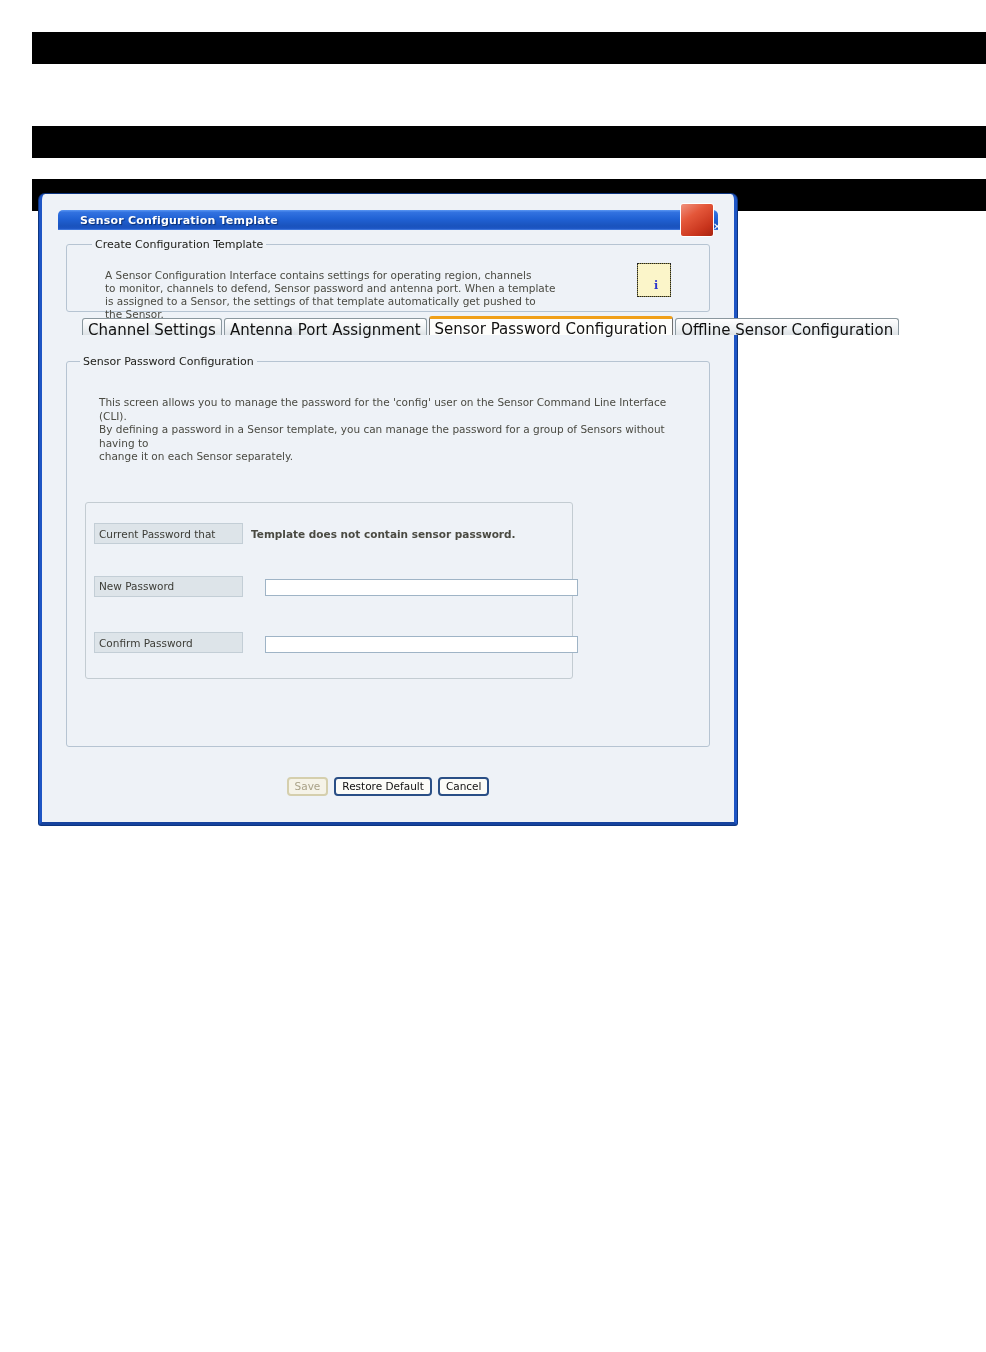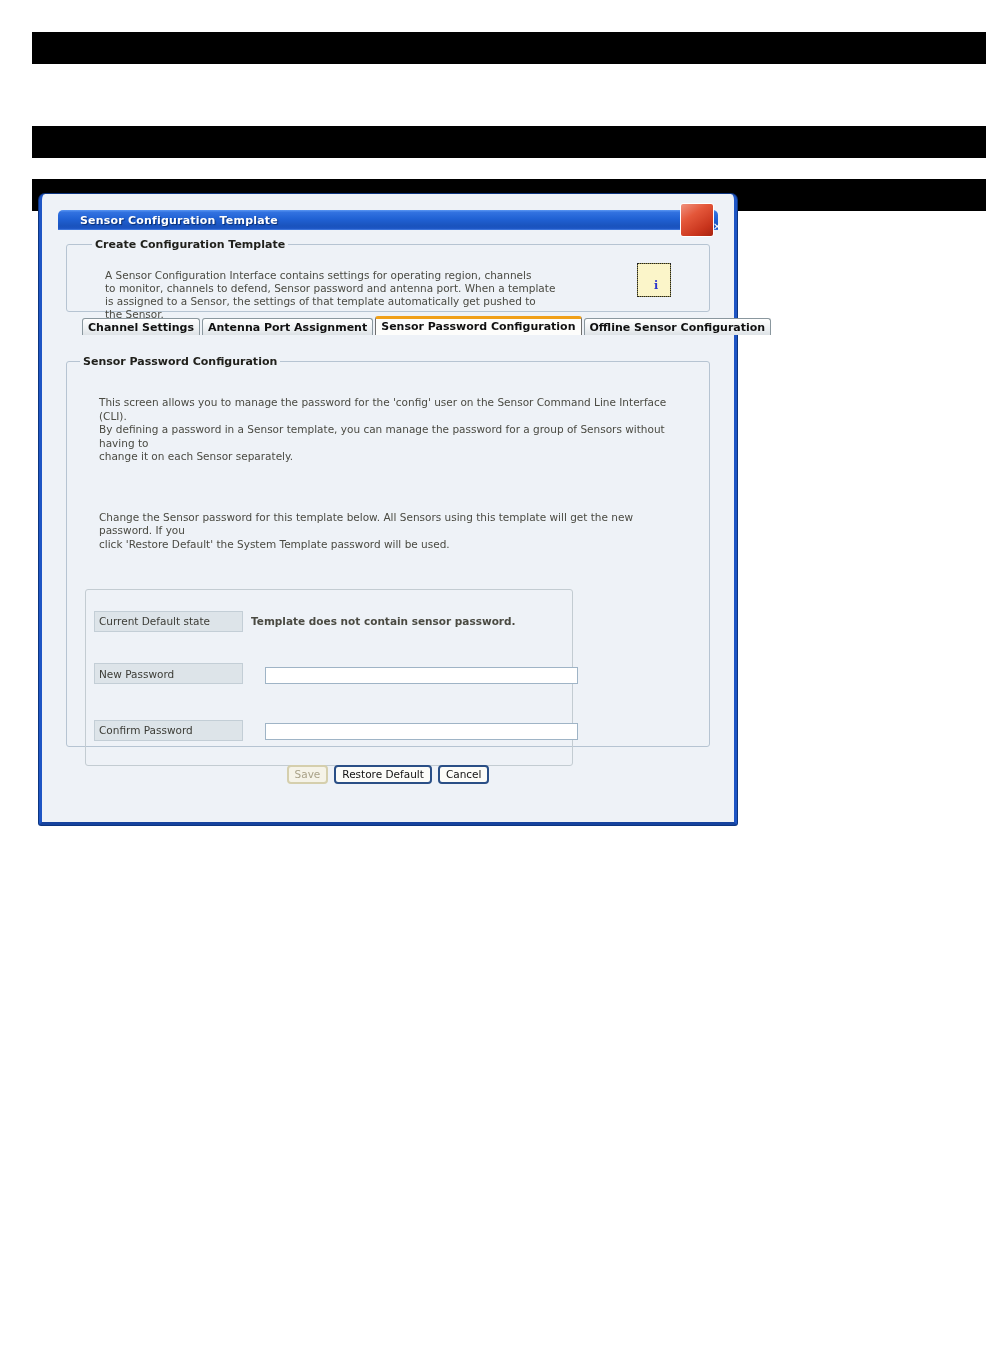--- a/index.html
+++ b/index.html
@@ -21,55 +21,55 @@
          background: linear-gradient(180deg, #5a96f2 0%, #3272e0 12%, #2061d4 45%, #1a53bd 80%, #1c55c4 92%, #4a82e4 100%);
          display: flex; align-items: center; justify-content: space-between; }
   .titlebar .title { color: #ffffff; font-size: 11px; font-weight: bold; text-shadow: 1px 1px 1px #0a2d70; letter-spacing: 0.2px; }
   .closebtn { width: 17px; height: 15px; border: 1px solid #ffffff; border-radius: 3px;
          background: linear-gradient(145deg, #f0927e 0%, #e4573a 35%, #c8341c 75%, #a82410 100%);
          color: #fff; font-size: 10px; font-weight: bold; line-height: 13px; text-align: center; cursor: pointer; }
 
   .dlg-body { padding: 8px 8px 0 8px; color: #45453d; }
 
   fieldset { border: 1px solid #b6c4d2; border-radius: 3px; background: transparent; }
-  legend { font-size: 11px; font-weight: bold; color: #21211c; padding: 0 3px; margin-left: 3px; }
+  legend { font-size: 11px; font-weight: normal; color: #21211c; padding: 0 3px; margin-left: 3px; }
 
   .fs-create { position: relative; height: 74px; padding: 2px 8px 4px 22px; }
   .fs-create .desc { font-size: 10.5px; line-height: 13px; white-space: pre-line; color: #4a4a42; }
   .info-icon { position: absolute; right: 38px; top: 12px; width: 16px; height: 18px;
          background: #fbf5c9; border: 1px solid #8f8844; outline: none; cursor: pointer;
          display: flex; align-items: center; justify-content: center; }
   .info-icon .inner { width: 12px; height: 14px; border: 1px dotted #222; color: #2b35cc;
          font-family: "DejaVu Serif", serif; font-weight: bold; font-size: 11px; line-height: 12px; text-align: center; }
 
   .fs-details { margin-top: 8px; height: 69px; padding: 4px 8px 4px 16px; }
   .details-grid { display: grid; grid-template-columns: 58px 248px; gap: 6px 4px; align-items: start; margin-top: 2px; }
   .details-grid label { font-size: 10.5px; color: #4a4a42; padding-top: 2px; }
   .txt-input { width: 100%; height: 16px; border: 1px solid #9fb4c6; background: #fff; font-size: 11px; padding: 0 2px; }
   .txt-area { width: 100%; height: 25px; border: 1px solid #9fb4c6; background: #fff; font-size: 11px; resize: none; }
 
   .tabbar { display: flex; margin-top: 7px; align-items: flex-end; gap: 2px; height: 19px; }
-  .tab { font-size: 11px; font-weight: bold; color: #111; padding: 2px 5px 2px 5px; height: 17px;
+  .tab { font-size: 15px; font-weight: normal; color: #111; padding: 2px 5px 2px 5px; height: 17px;
          background: linear-gradient(180deg, #ffffff 0%, #eef1f3 60%, #dde2e6 100%);
          border: 1px solid #8a979e; border-bottom: none; border-radius: 3px 3px 0 0; cursor: pointer; white-space: nowrap; }
   .tab.active { background: #fdfdfb; border-color: #6f6f6f; border-top: 3px solid #f0a019; height: 19px; padding-top: 1px; }
 
   .fs-password { margin-top: 4px; height: 392px; padding: 2px 10px 4px 10px; }
   .fs-password .para { font-size: 10.5px; line-height: 13.5px; white-space: pre-line; color: #4a4a42; margin-left: 6px; }
   .fs-password .para1 { margin-top: 10px; }
   .fs-password .para2 { margin-top: 15px; }
 
   .pwd-table { margin: 22px 0 0 8px; width: 488px; border: 1px solid #c3ccd2; border-radius: 3px;
          padding: 9px 8px 9px 8px; display: grid; grid-template-columns: 149px 315px; gap: 5px 6px; align-items: center; }
   .cell-label { background: #dde4e9; border: 1px solid #c3ced6; font-size: 10.5px; color: #3c3c36;
          height: 21px; display: flex; align-items: center; padding: 0 4px; }
   .cell-text { font-size: 10.5px; color: #4a4a42; padding-left: 2px; font-weight: bold; }
   .pwd-input { width: 313px; height: 17px; border: 1px solid #9fb4c6; background: #fff; font-size: 11px; padding: 0 2px; }
 
-  .btnbar { display: flex; justify-content: center; align-items: center; gap: 6px; margin-top: 2px; }
+  .btnbar { display: flex; justify-content: center; align-items: center; gap: 6px; margin-top: 14px; }
   .btn { font-family: "DejaVu Sans", sans-serif; font-size: 10.5px; color: #111; background: #fcfcf8;
          border: 2px solid #2a4f86; border-radius: 4px; padding: 1px 6px 2px 6px; cursor: pointer; }
   .btn.disabled { border-color: #d5cfad; color: #a9a288; background: #f5f3e8; cursor: default; }
 </style>
 </head>
 <body>
 
 <div class="page">
   <div class="rule rule-top"></div>
   <div class="rule rule-mid1"></div>
@@ -103,25 +103,23 @@
         <div class="tab">Antenna Port Assignment</div>
         <div class="tab active">Sensor Password Configuration</div>
         <div class="tab">Offline Sensor Configuration</div>
       </div>
 
       <fieldset class="fs-password">
         <legend>Sensor Password Configuration</legend>
         <div class="para para1">This screen allows you to manage the password for the 'config' user on the Sensor Command Line Interface (CLI).
 By defining a password in a Sensor template, you can manage the password for a group of Sensors without having to
 change it on each Sensor separately.</div>
-        <div class="para para2">Change the Sensor password for this template below. All Sensors using this template will get the new password. If you
-click 'Restore Default' the System Template password will be used.</div>
 
         <div class="pwd-table">
-          <div class="cell-label">Current Default state</div>
+          <div class="cell-label">Current Password that</div>
           <div class="cell-text">Template does not contain sensor password.</div>
           <div class="cell-label">New Password</div>
           <div><input class="pwd-input" type="text" value="" style=""></div>
           <div class="cell-label">Confirm Password</div>
           <div><input class="pwd-input" type="text" value="" style=""></div>
         </div>
       </fieldset>
 
       <div class="btnbar">
         <button class="btn disabled" aria-disabled="true">Save</button>

